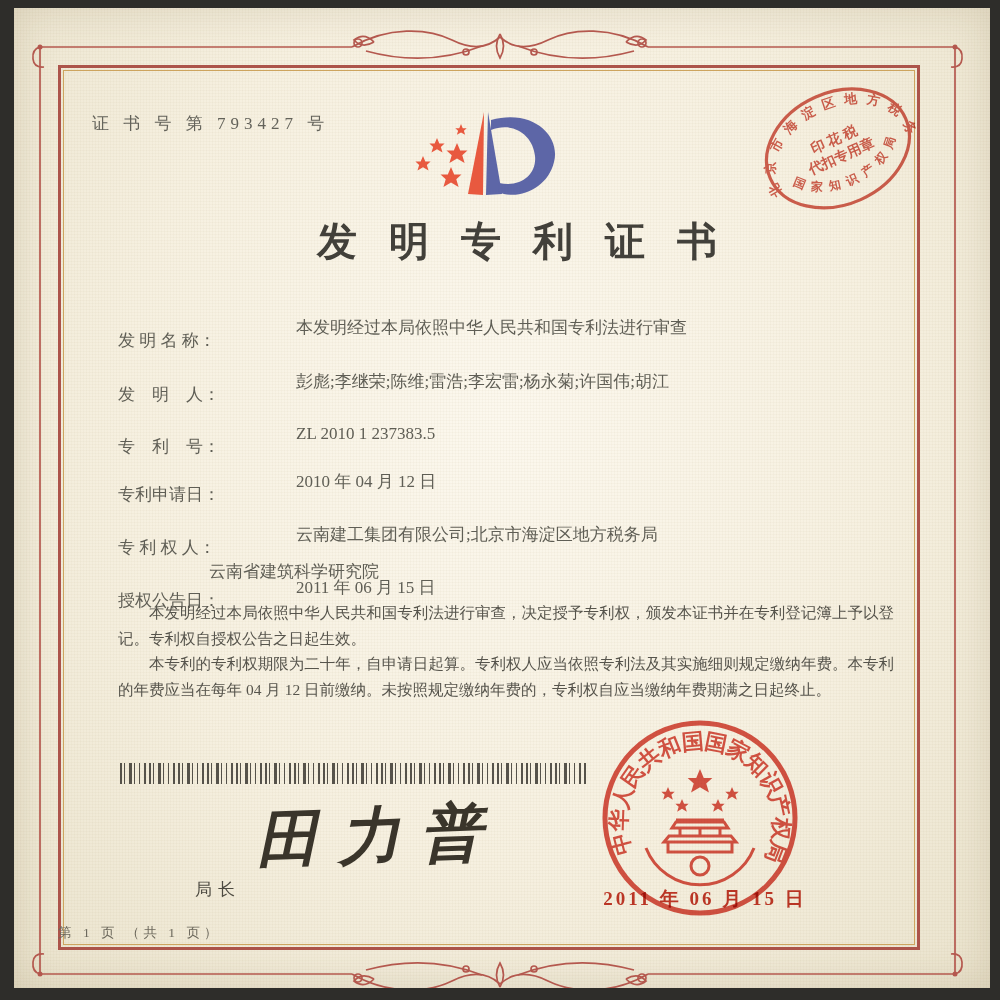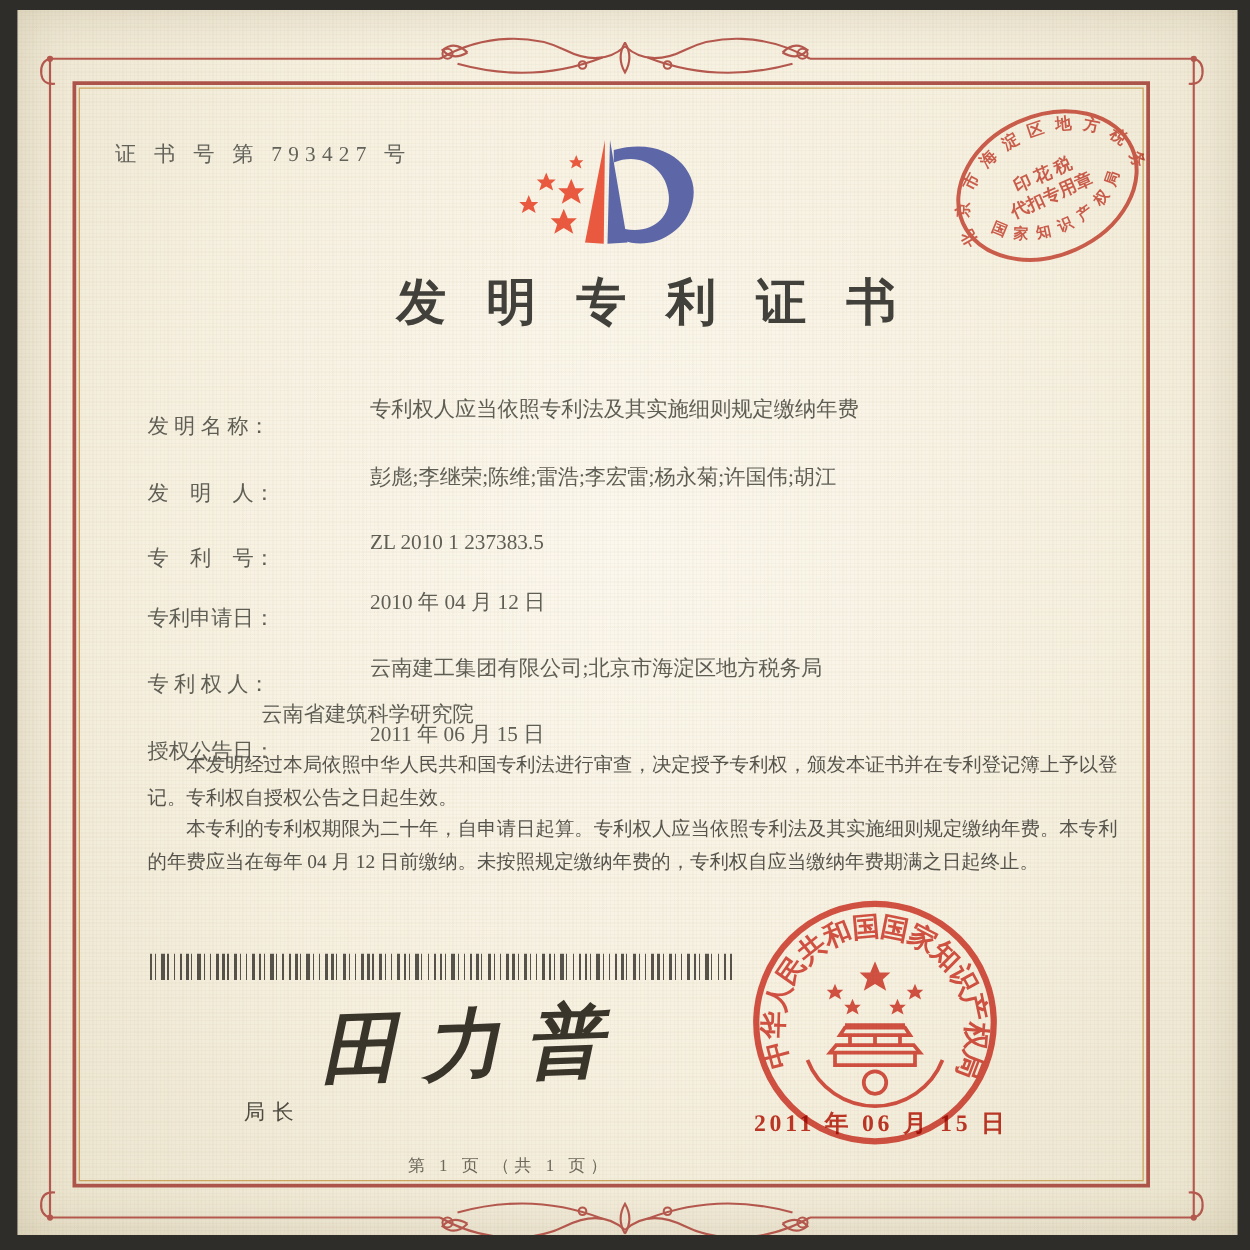--- a/index.html
+++ b/index.html
@@ -73,21 +73,21 @@
   .seal{
     position:absolute;left:566px;top:690px;width:240px;height:240px;
     mix-blend-mode:multiply;opacity:.92;
   }
   .seal-date{
     position:absolute;left:566px;top:878px;width:250px;text-align:center;
     font-size:19px;font-weight:700;letter-spacing:3px;color:#c53a2b;
     mix-blend-mode:multiply;
   }
   .footer{
-    position:absolute;left:44px;top:916px;width:700px;text-align:center;
+    position:absolute;left:44px;top:916px;width:700px;
     font-size:13.5px;letter-spacing:4px;color:#6c685c;
   }
   .orn{stroke:#b4584e;fill:none;stroke-width:1.7;}
   .orn-dot{fill:#b4584e;stroke:none;}
 </style>
 </head>
 <body>
 
 <div class="page">
   <div class="paper">
@@ -156,21 +156,21 @@
         <textPath href="#ovbot" startOffset="4" textLength="126" lengthAdjust="spacing">国家知识产权局</textPath>
       </text>
       <text x="110" y="80" text-anchor="middle" font-size="14" fill="#cf5243" font-weight="700">印 花 税</text>
       <text x="110" y="98" text-anchor="middle" font-size="14" fill="#cf5243" font-weight="700">代扣专用章</text>
     </svg>
 
     <div class="title">发明专利证书</div>
 
     <div class="fields">
       <div class="frow r0">
-        <span class="lbl">发 明 名 称：</span><span class="val">专利权人应当依照专利法及其实施细则规定缴纳年费</span>
+        <span class="lbl">发 明 名 称：</span><span class="val">本发明经过本局依照中华人民共和国专利法进行审查</span>
       </div>
       <div class="frow r1">
         <span class="lbl">发　明　人：</span><span class="val">彭彪;李继荣;陈维;雷浩;李宏雷;杨永菊;许国伟;胡江</span>
       </div>
       <div class="frow r2">
         <span class="lbl">专　利　号：</span><span class="val">ZL 2010 1 237383.5</span>
       </div>
       <div class="frow r3">
         <span class="lbl">专利申请日：</span><span class="val">2010 年 04 月 12 日</span>
       </div>

